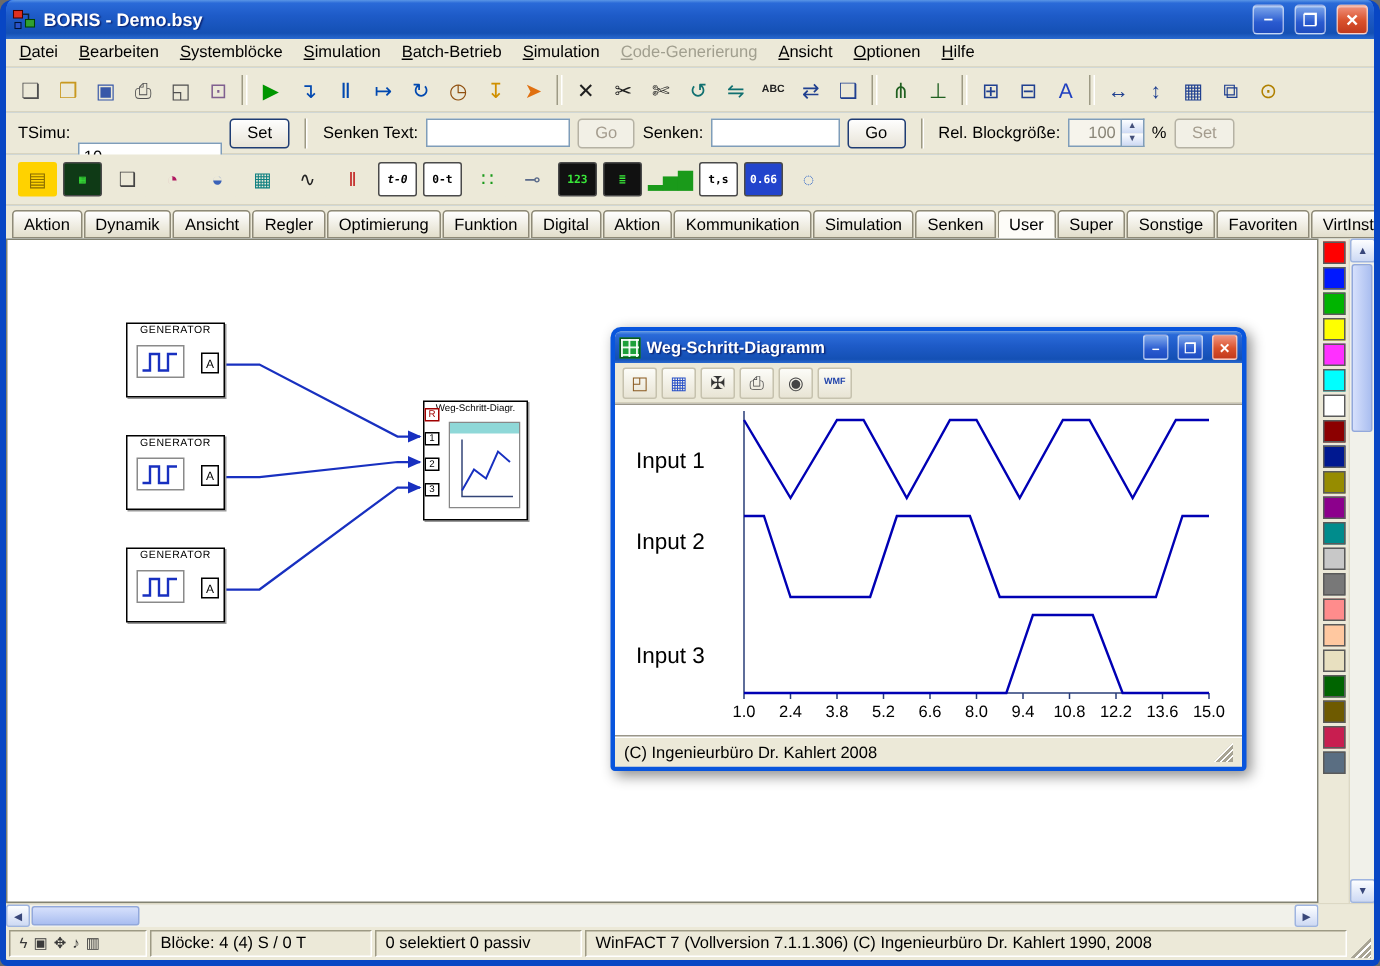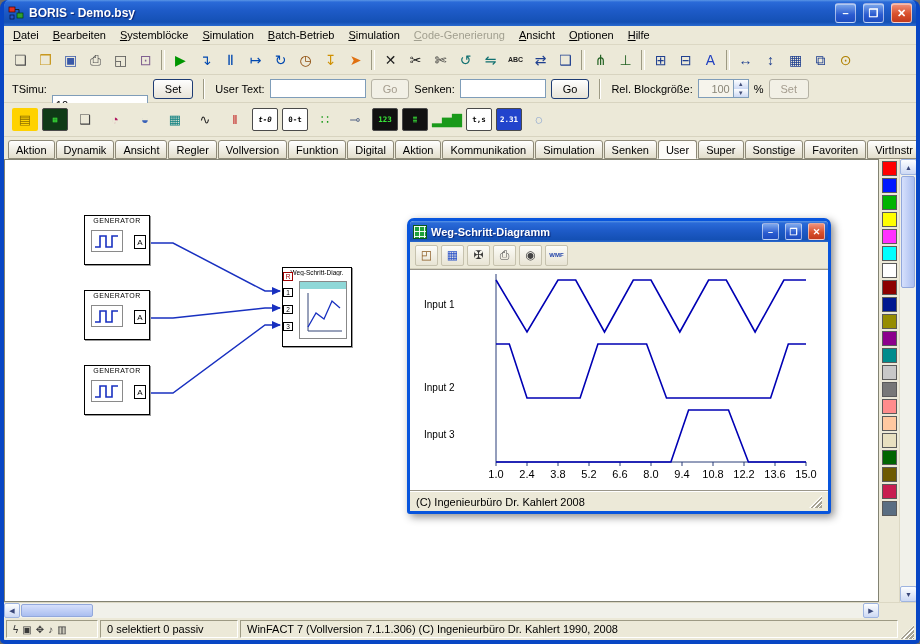--- a/index.html
+++ b/index.html
@@ -97,21 +97,21 @@
   .cw-btn{width:17px;height:17px;margin-left:2px;border-radius:2px;display:flex;align-items:center;justify-content:center;
     color:#fff;font-size:9px;font-weight:bold;border:1px solid rgba(255,255,255,.55);
     background:linear-gradient(#7fa9ec,#2a5bd0 60%,#1e4cc0)}
   .cw-btn.close{background:linear-gradient(#f0927d,#d9512c 55%,#c23a1d)}
   .cw-toolbar{height:27px;flex:0 0 27px;display:flex;align-items:center;gap:3px;padding:0 5px;background:#ece9d8;border-bottom:1px solid #d4d0bc}
   .cw-tb-btn{width:23px;height:21px;border:1px solid #c6c2ae;border-radius:2px;background:linear-gradient(#fcfcf8,#e8e4d4);
     display:inline-flex;align-items:center;justify-content:center}
   .cw-tb-glyph{font-size:12px;line-height:1}
   .cw-tb-glyph[data-small="true"]{font-size:6px;font-weight:bold}
   .cw-chart{position:relative;flex:1;background:#fff;border:1px solid #9a968a;border-left:none;border-right:none;overflow:hidden;min-height:0}
-  .series-label{position:absolute;left:14px;font-size:10px;color:#000;white-space:nowrap}
+  .series-label{position:absolute;left:14px;font-size:15px;color:#000;white-space:nowrap}
   #wave-svg{position:absolute;left:76px;top:2px}
   .cw-status{height:20px;flex:0 0 20px;display:flex;align-items:center;padding:0 6px;font-size:11px;background:#ece9d8;border-top:1px solid #fff}
   .cw-grip{margin-left:auto;width:13px;height:13px;clip-path:polygon(100% 0,100% 100%,0 100%);
     background:repeating-linear-gradient(135deg,#fff 0 1px,#a8a494 1px 3px)}
 
   
   .colorstrip{width:20px;flex:0 0 20px;display:flex;flex-direction:column;align-items:center;gap:2px;padding-top:2px;background:#ece9d8;overflow:hidden}
   .color-swatch{width:15px;height:15px;flex:0 0 15px;border:1px solid #5a5a5a}
   .vscroll{width:17px;flex:0 0 17px;display:flex;flex-direction:column;background:#f1f1ea;border-left:1px solid #dcd8c4}
   .scroll-btn{width:17px;height:16px;flex:0 0 16px;display:flex;align-items:center;justify-content:center;font-size:7px;color:#39477a;
@@ -300,21 +300,21 @@
       <span class="tb-btn">
         <span class="tb-glyph" style="color: rgb(176, 128, 0);">⊙</span>
       </span>
   </div>
 
   <div class="toolbar tb-controls">
     <span class="tb-label">TSimu:</span>
     <input class="xp-input" style="width: 96px; margin-top: 32px;" value="10">
     <span class="xp-btn">Set</span>
     <span class="vsep"></span>
-    <span class="tb-label">User  Text:</span>
+    <span class="tb-label">Senken  Text:</span>
     <input class="xp-input" style="width: 96px;" value="">
     <span class="xp-btn disabled">Go</span>
     <span class="tb-label">Senken:</span>
     <input class="xp-input" style="width: 86px;" value="">
     <span class="xp-btn">Go</span>
     <span class="vsep"></span>
     <span class="tb-label">Rel. Blockgröße:</span>
     <span class="spinner">
       <input class="xp-input" value="100" style="">
       <span class="spin-arrows">
@@ -369,42 +369,42 @@
       <span class="pal-tile" data-framed="true" style="background: rgb(17, 17, 17);">
         <span class="pal-glyph" style="color: rgb(57, 230, 57);">≣</span>
       </span>
       <span class="pal-tile" style="background: rgb(236, 233, 216);">
         <span class="pal-glyph" style="color: rgb(26, 154, 26);">▂▅▇</span>
       </span>
       <span class="pal-tile" data-framed="true" style="background: rgb(255, 255, 255);">
         <span class="pal-glyph" style="color: rgb(0, 0, 0);">t,s</span>
       </span>
       <span class="pal-tile" data-framed="true" style="background: rgb(34, 68, 204);">
-        <span class="pal-glyph" style="color: rgb(255, 255, 255);">2.31</span>
+        <span class="pal-glyph" style="color: rgb(255, 255, 255);">0.66</span>
       </span>
       <span class="pal-tile" style="background: rgb(236, 233, 216);">
         <span class="pal-glyph" style="color: rgb(42, 98, 200);">◌</span>
       </span>
   </div>
 
   <div class="tabbar">
     <span class="tab" data-active="false">
         <span>Aktion</span>
       </span>
       <span class="tab" data-active="false">
         <span>Dynamik</span>
       </span>
       <span class="tab" data-active="false">
         <span>Ansicht</span>
       </span>
       <span class="tab" data-active="false">
         <span>Regler</span>
       </span>
       <span class="tab" data-active="false">
-        <span>Vollversion</span>
+        <span>Optimierung</span>
       </span>
       <span class="tab" data-active="false">
         <span>Funktion</span>
       </span>
       <span class="tab" data-active="false">
         <span>Digital</span>
       </span>
       <span class="tab" data-active="false">
         <span>Aktion</span>
       </span>
@@ -515,21 +515,21 @@
             </span>
             <span class="cw-tb-btn">
               <span class="cw-tb-glyph" style="color: rgb(68, 68, 68);">◉</span>
             </span>
             <span class="cw-tb-btn">
               <span class="cw-tb-glyph" data-small="true" style="color: rgb(34, 68, 170);">WMF</span>
             </span>
         </div>
         <div class="cw-chart">
           <span class="series-label" style="top:29px">Input 1</span>
-          <span class="series-label" style="top:112px">Input 2</span>
+          <span class="series-label" style="top:83px">Input 2</span>
           <span class="series-label" style="top:159px">Input 3</span>
           <svg id="wave-svg" width="336" height="212">
               <line x1="10" y1="2" x2="10" y2="190" stroke="#283c78" stroke-width="1"></line>
               <line x1="10" y1="190" x2="320" y2="190" stroke="#283c78" stroke-width="1"></line>
               <line x1="10" y1="190" x2="10" y2="194" stroke="#283c78" stroke-width="1"></line>
               <text x="10" y="206" text-anchor="middle" font-size="11" font-family="Liberation Sans, sans-serif" fill="#000">1.0</text>
               <line x1="41" y1="190" x2="41" y2="194" stroke="#283c78" stroke-width="1"></line>
               <text x="41" y="206" text-anchor="middle" font-size="11" font-family="Liberation Sans, sans-serif" fill="#000">2.4</text>
               <line x1="72" y1="190" x2="72" y2="194" stroke="#283c78" stroke-width="1"></line>
               <text x="72" y="206" text-anchor="middle" font-size="11" font-family="Liberation Sans, sans-serif" fill="#000">3.8</text>
@@ -602,17 +602,18 @@
   </div>
 
   <div class="statusbar">
     <span class="sb-panel sb-tools">
       <span class="sb-tool">ϟ</span>
         <span class="sb-tool">▣</span>
         <span class="sb-tool">✥</span>
         <span class="sb-tool">♪</span>
         <span class="sb-tool">▥</span>
     </span>
+    <span class="sb-panel sb-blocks">Blöcke: 4 (4) S / 0 T</span>
     <span class="sb-panel sb-sel">0 selektiert  0 passiv</span>
     <span class="sb-panel sb-version">WinFACT 7 (Vollversion 7.1.1.306)  (C) Ingenieurbüro Dr. Kahlert 1990, 2008</span>
     <span class="main-grip"></span>
   </div>
 </div>
 
 </body></html>

